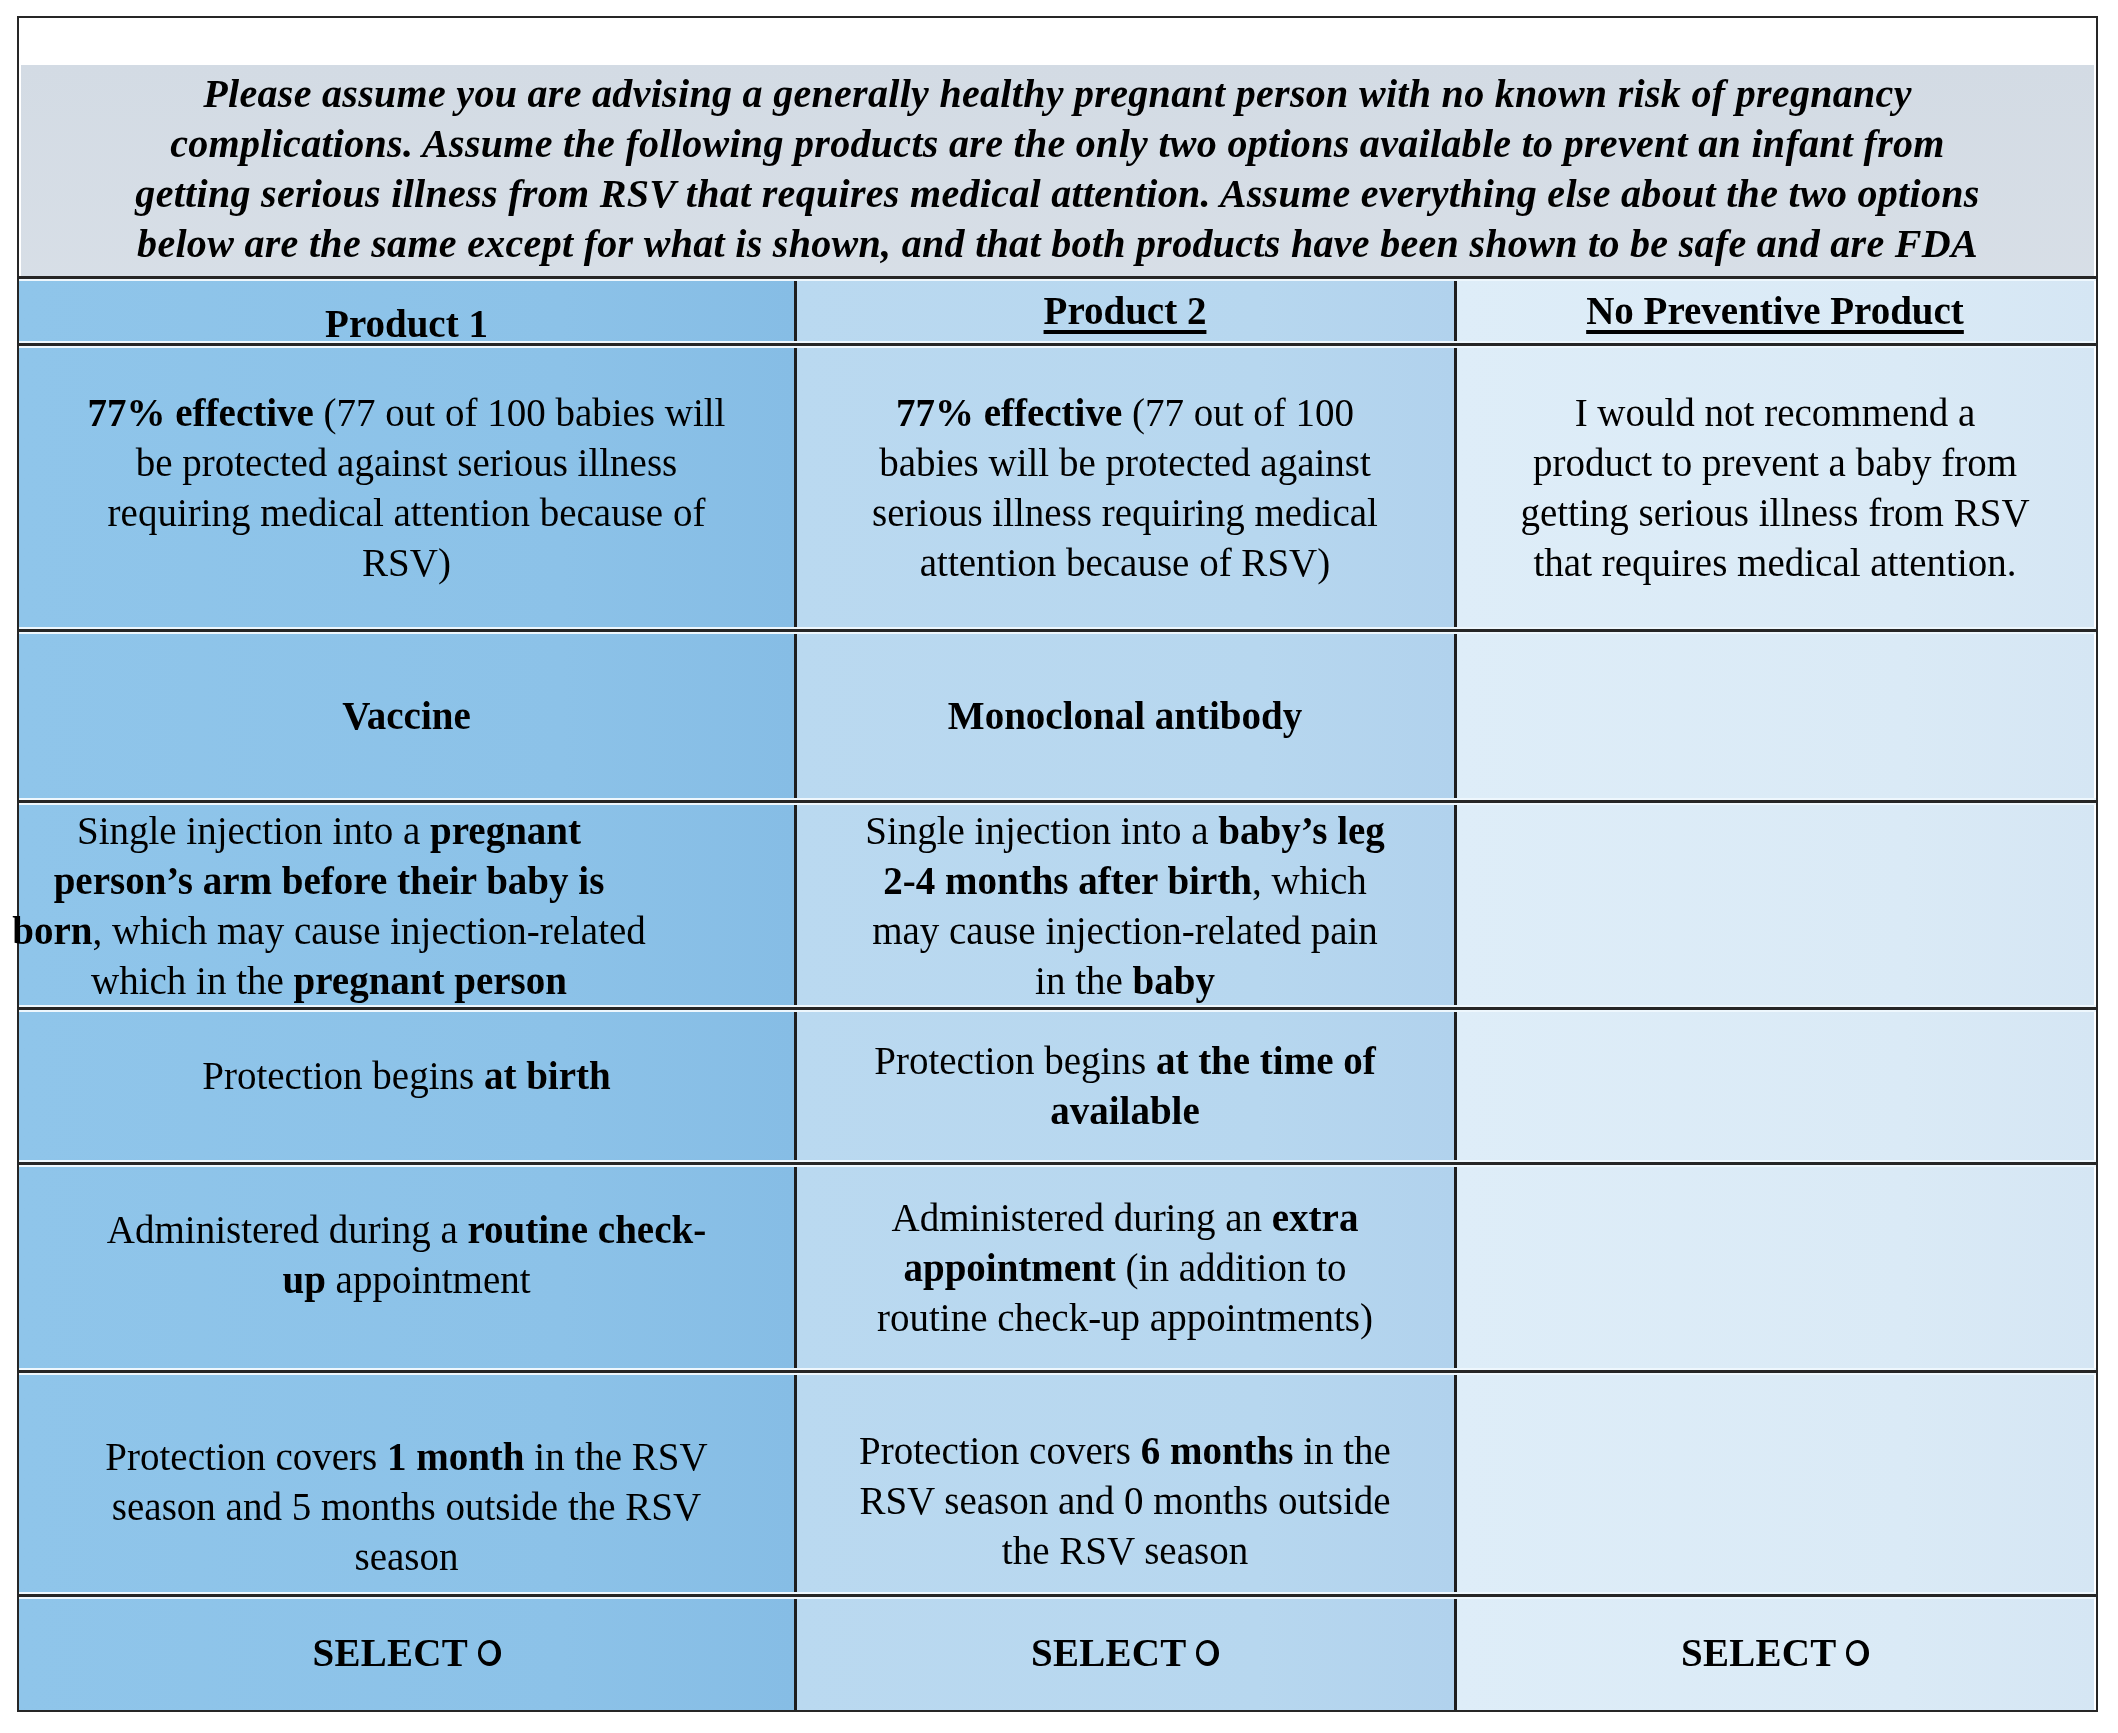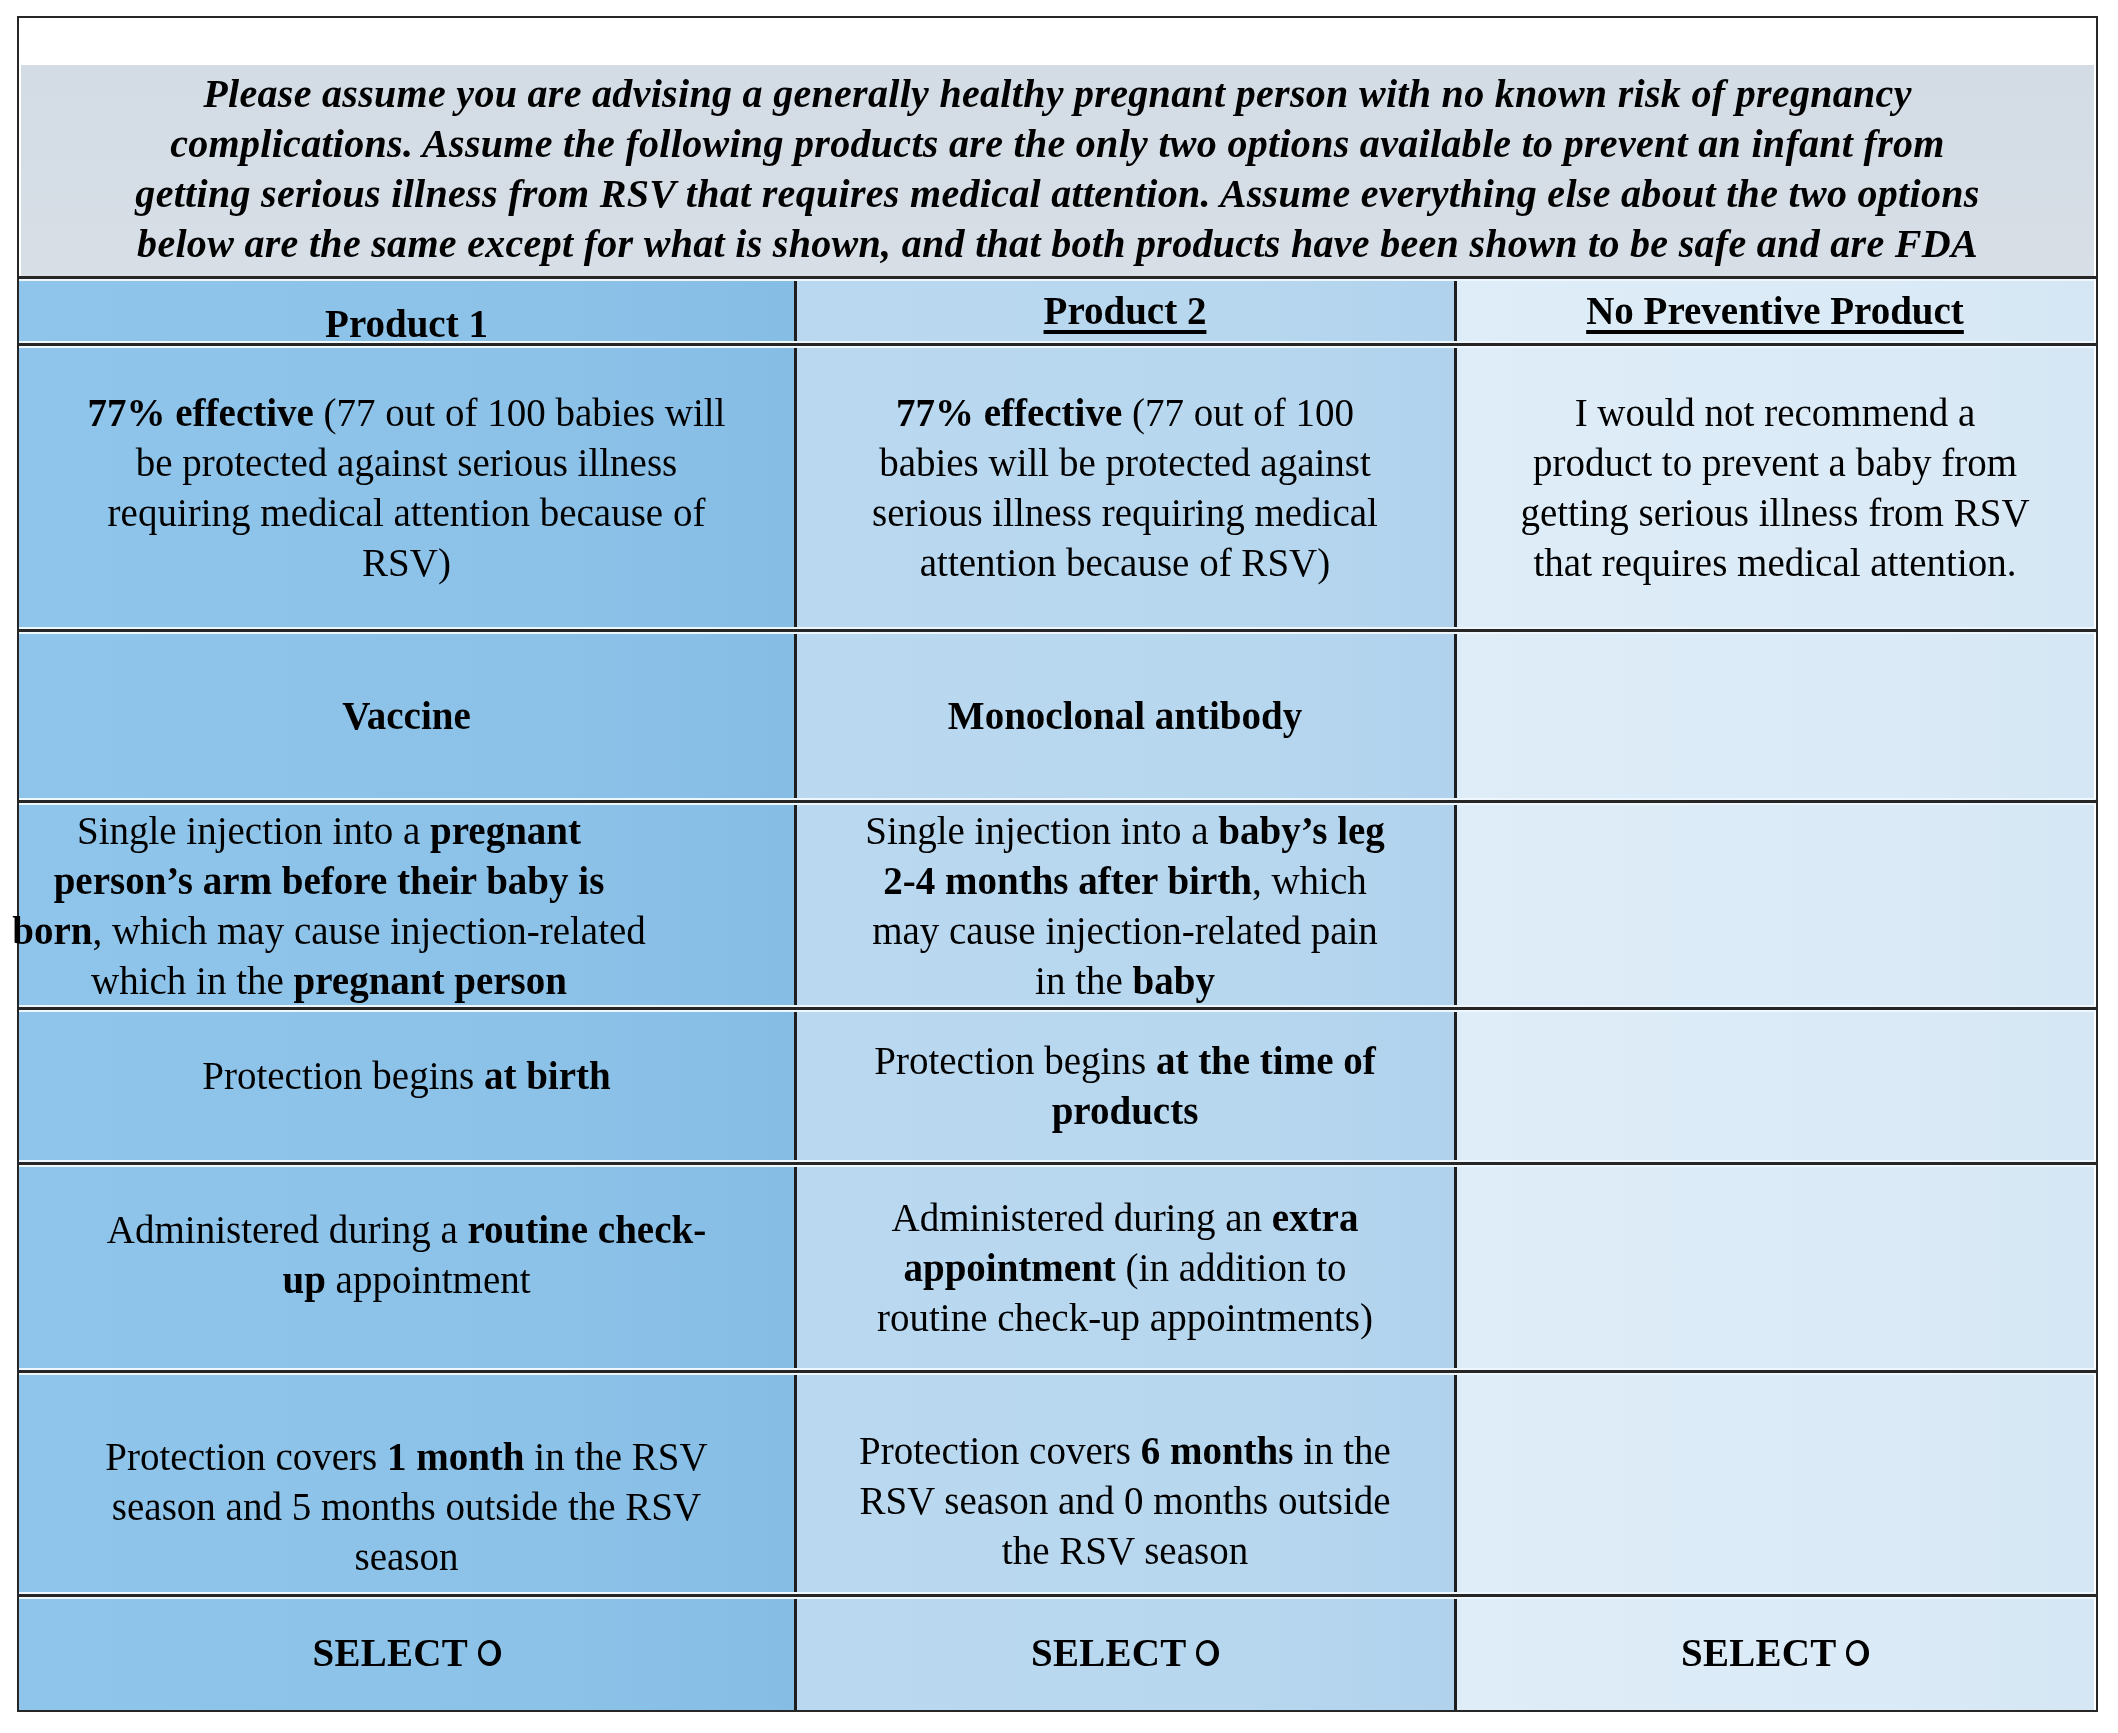--- a/index.html
+++ b/index.html
@@ -138,21 +138,21 @@
       </div>
 
     <div class="cell rich" style="left:0;width:775px;top:734px;height:132px">
         <div>
           <span class="ln"><span>Protection begins </span><b>at birth</b></span>
         </div>
       </div>
     <div class="cell rich" style="left:777px;width:658px;top:734px;height:152px">
         <div>
           <span class="ln"><span>Protection begins </span><b>at the time of</b></span>
-          <span class="ln"><b>products</b></span>
+          <span class="ln"><b>available</b></span>
         </div>
       </div>
     <div class="cell rich" style="left:1437px;width:638px;top:734px;height:152px">
         <div></div>
       </div>
 
     <div class="cell rich" style="left:0;width:775px;top:890px;height:204px;padding-bottom:27px">
         <div>
           <span class="ln"><span>Administered during a </span><b>routine check-</b></span>
           <span class="ln"><b>up</b><span> appointment</span></span>

